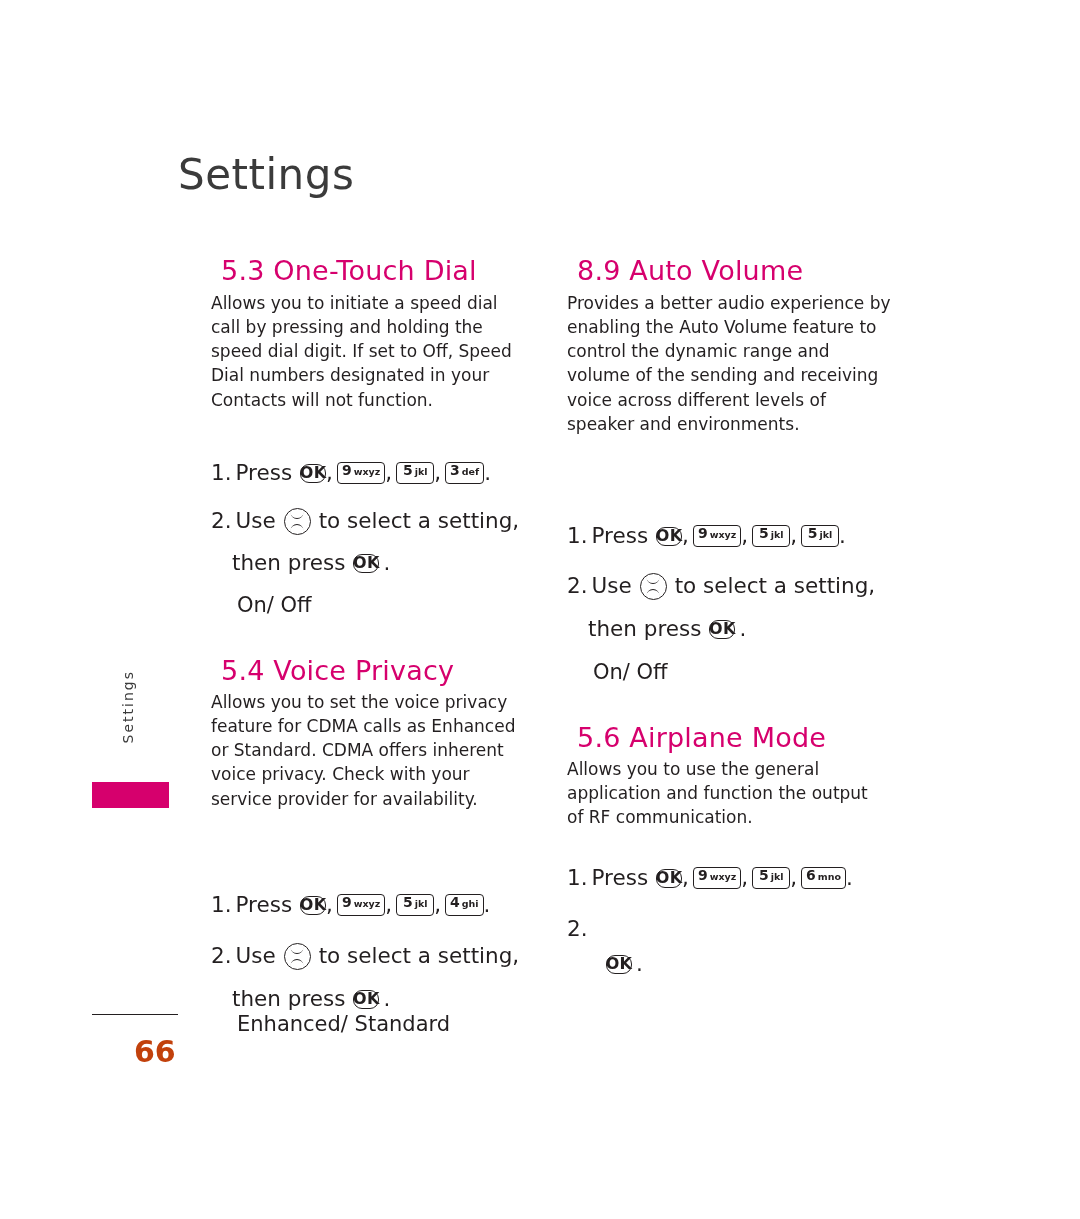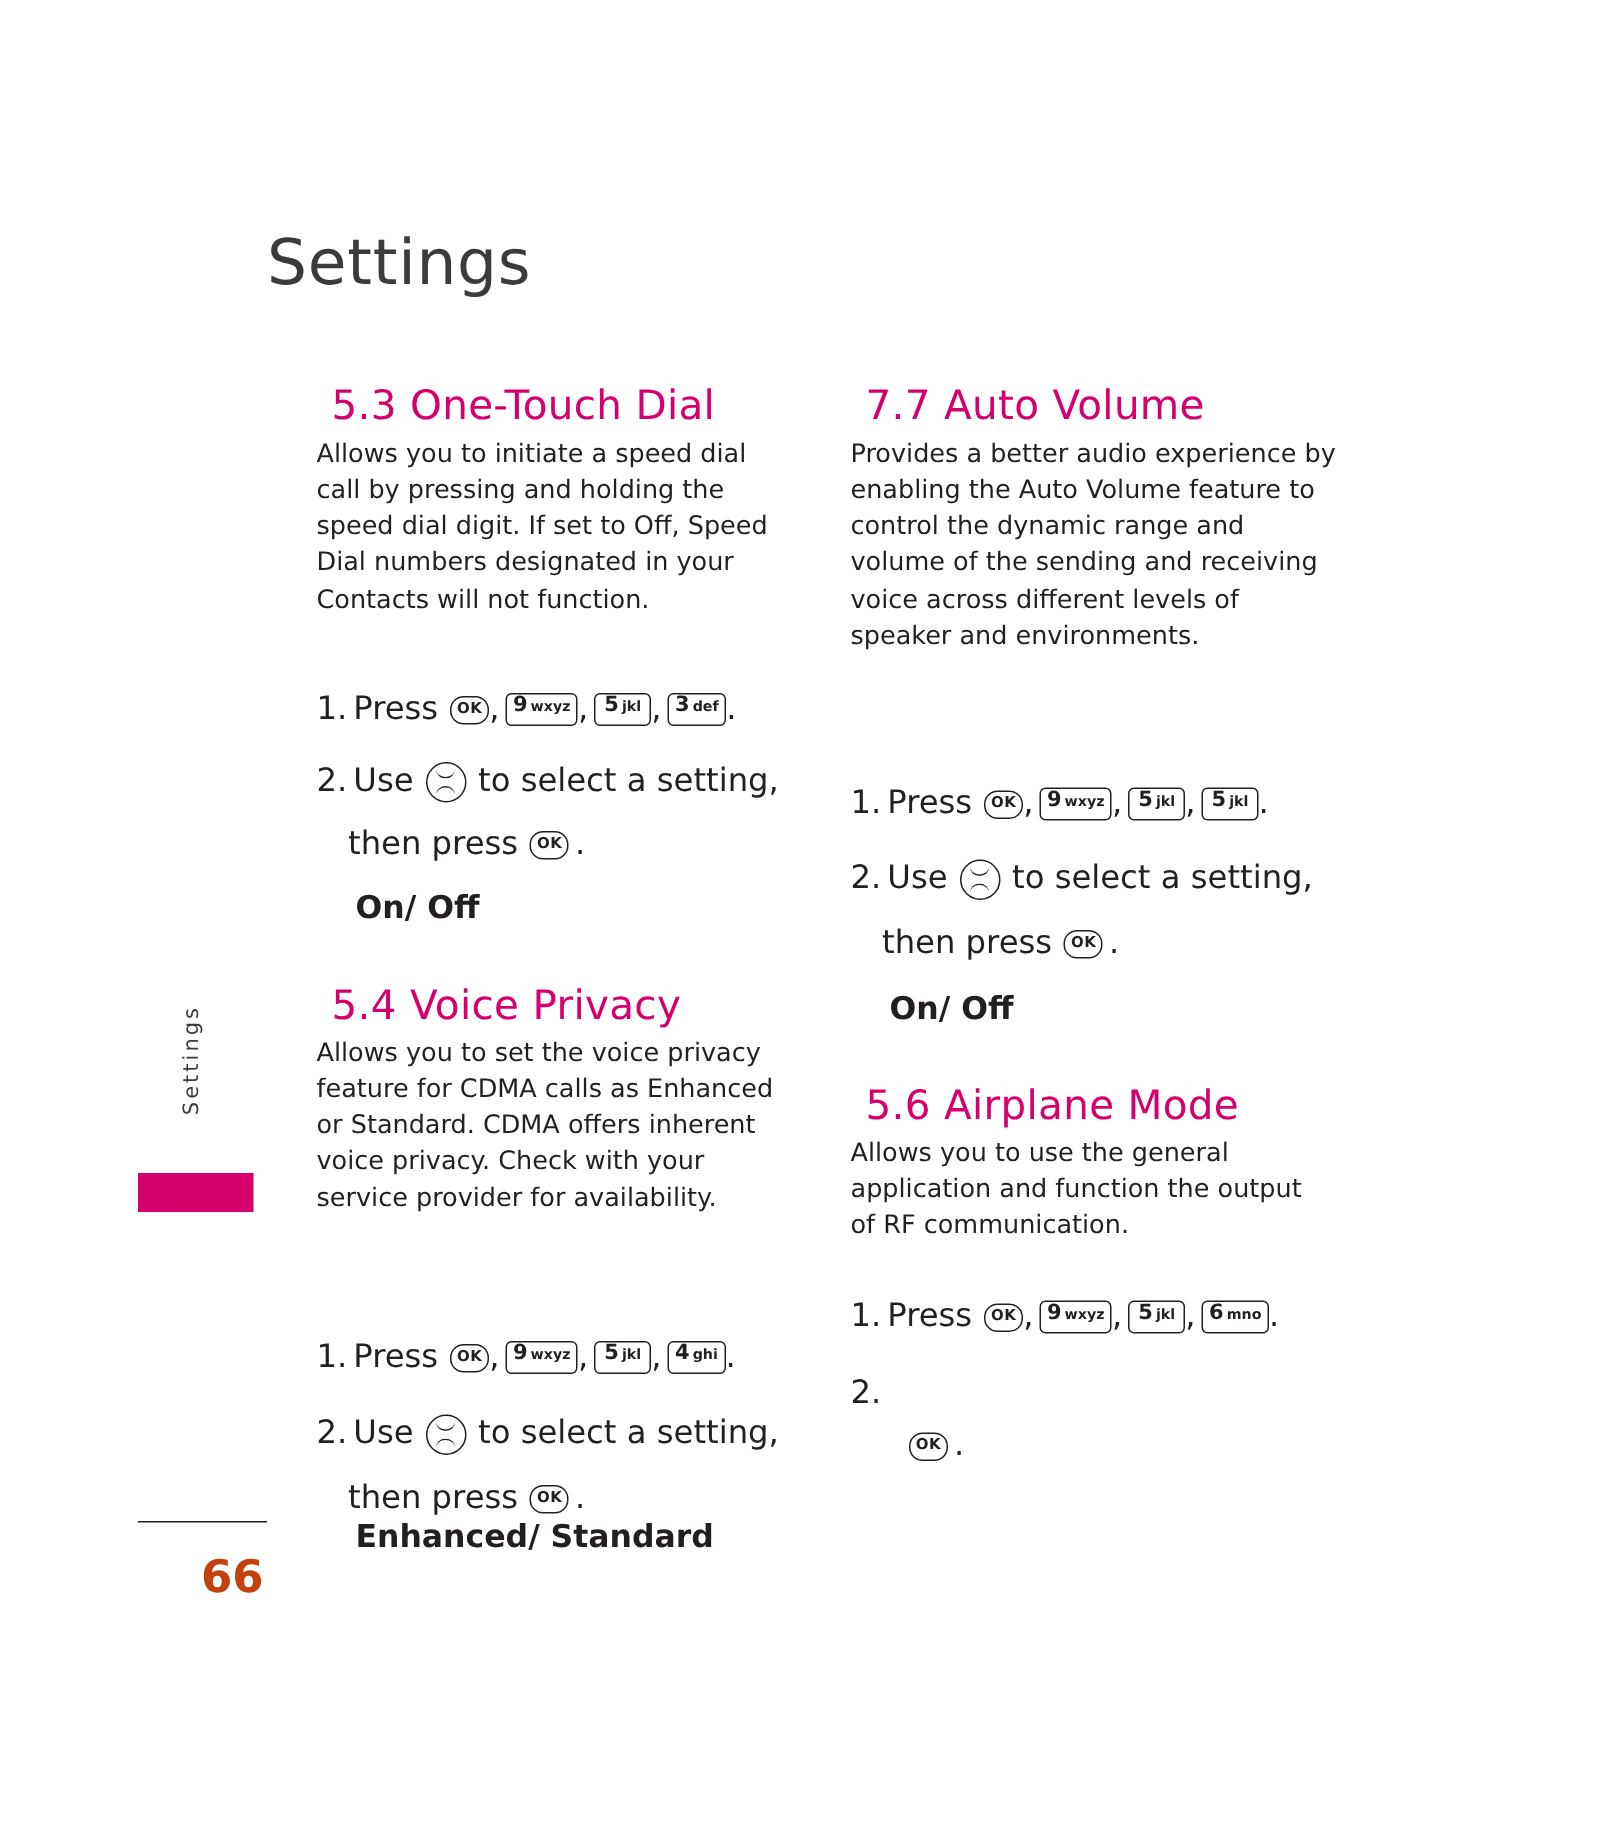--- a/index.html
+++ b/index.html
@@ -87,21 +87,21 @@
 
   .para {
     font-size: 17px;
     line-height: 1.42;
     margin: 0;
     color: #231f20;
   }
 
   .bolded {
     font-size: 21px;
-    font-weight: bold;
+    font-weight: normal;
     color: #231f20;
     margin: 0;
   }
 
   .step {
     font-size: 21.5px;
     line-height: 1.5;
     color: #231f20;
     display: flex;
     align-items: center;
@@ -112,21 +112,21 @@
 
   
   .key-ok {
     display: inline-flex;
     align-items: center;
     justify-content: center;
     width: 26px;
     height: 19px;
     border: 1.6px solid #231f20;
     border-radius: 9px;
-    font-size: 10px;
+    font-size: 16px;
     font-weight: bold;
     letter-spacing: 0.3px;
     line-height: 1;
     vertical-align: middle;
     box-sizing: border-box;
   }
 
   .key-num {
     display: inline-flex;
     align-items: baseline;
@@ -304,21 +304,21 @@
     <span class="key-ok">OK</span>
       <span class="gap4"></span>
     <span class="comma">.</span>
   </div>
 
   <p class="bolded" style="position:absolute; top:1012px; left:27px;">Enhanced/ Standard</p>
 </div>
 
 <div class="col col-right">
 
-  <h2 class="heading" style="position:absolute; top:245px; left:0; width:350px;">7.7 Auto Volume</h2>
+  <h2 class="heading" style="position:absolute; top:245px; left:0; width:350px;">8.9 Auto Volume</h2>
 
   <p class="para" style="position:absolute; top:291px; left:1px; width:330px;">Provides a better audio experience by enabling the Auto Volume feature to control the dynamic range and volume of the sending and receiving voice across different levels of speaker and environments.</p>
 
   <div class="step" style="position:absolute; top:520px; left:1px; width:350px;">
     <span class="txt">1.</span>
       <span class="gap4"></span>
     <span class="txt">Press</span>
       <span class="gap4"></span>
       <span class="gap4"></span>
     <span class="key-ok">OK</span>

